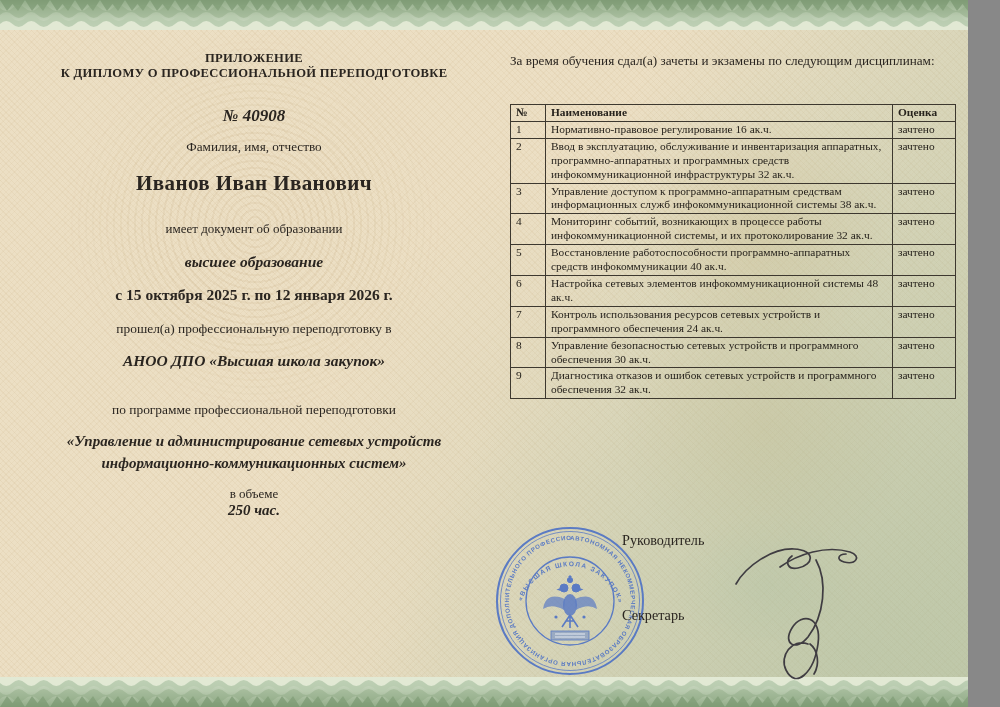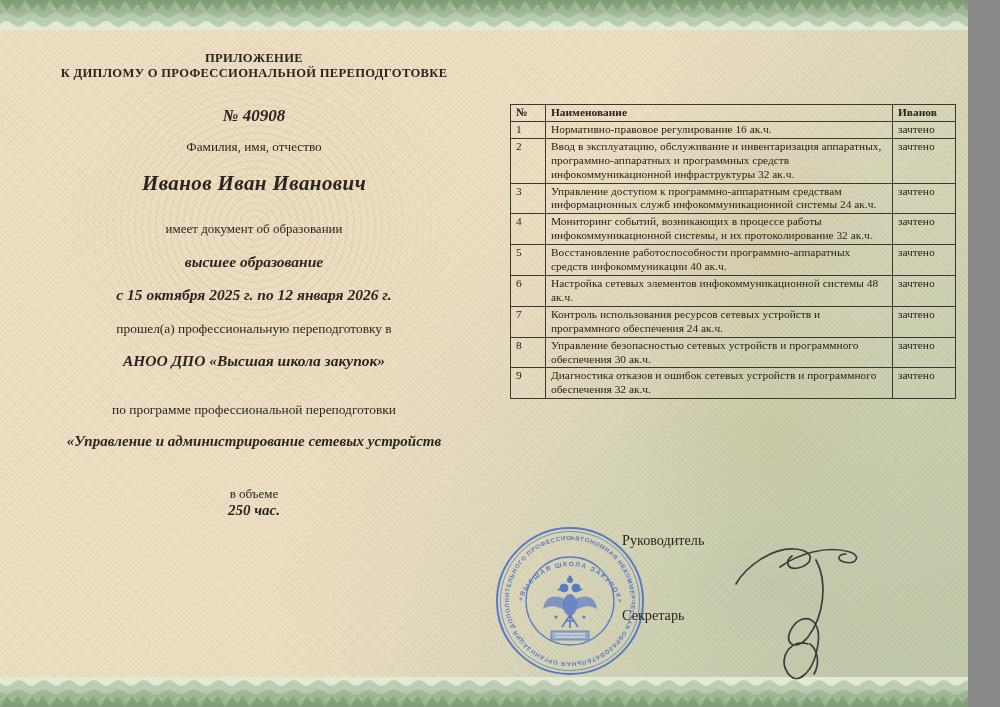--- a/index.html
+++ b/index.html
@@ -43,24 +43,24 @@
   .border-strip{position:absolute;left:0;width:1000px;height:30px;display:block;}
   .border-top{top:0;}
   .border-bottom{bottom:0;}
 
   
   .left-col{position:absolute;left:38px;top:0;width:432px;text-align:center;}
   .left-col p{position:absolute;left:0;width:432px;margin:0;}
   .doc-title{top:51px;font-size:12.6px;font-weight:bold;letter-spacing:.3px;line-height:1.18;}
   .doc-number{top:106px;font-size:17px;font-weight:bold;font-style:italic;}
   .fio-label{top:139px;font-size:13.2px;}
-  .fio{top:171px;font-size:21px;font-weight:bold;font-style:italic;letter-spacing:.4px;}
+  .fio{top:171px;font-size:21px;font-weight:bold;letter-spacing:.4px;}
   .has-doc{top:221px;font-size:13px;}
   .education{top:253px;font-size:15.5px;font-weight:bold;font-style:italic;}
-  .dates{top:286px;font-size:15.5px;font-weight:bold;font-style:italic;}
+  .dates{top:286px;font-size:15.5px;font-weight:bold;}
   .passed{top:321px;font-size:13.4px;}
   .org{top:352px;font-size:15.5px;font-weight:bold;font-style:italic;}
   .program-label{top:402px;font-size:13.4px;}
   .program{top:431px;font-size:15px;font-weight:bold;font-style:italic;line-height:1.45;}
   .volume-label{top:486px;font-size:13px;}
   .volume{top:502px;font-size:15px;font-weight:bold;font-style:italic;}
 
   
   .intro{
     position:absolute;left:510px;top:51px;width:446px;margin:0;
@@ -125,48 +125,50 @@
     <p class="fio-label">Фамилия, имя, отчество</p>
     <p class="fio">Иванов Иван Иванович</p>
     <p class="has-doc">имеет документ об образовании</p>
     <p class="education">высшее образование</p>
     <p class="dates">с 15 октября 2025 г. по 12 января 2026 г.</p>
     <p class="passed">прошел(а) профессиональную переподготовку в</p>
     <p class="org">АНОО ДПО «Высшая школа закупок»</p>
     <p class="program-label">по программе профессиональной переподготовки</p>
     <p class="program">
       <span>«Управление и администрирование сетевых устройств</span><br>
+      <span>информационно-коммуникационных систем»</span>
     </p>
     <p class="volume-label">в объеме</p>
     <p class="volume">250 час.</p>
   </div>
 
+  <p class="intro">За время обучения сдал(а) зачеты и экзамены по следующим дисциплинам:</p>
 
   <table class="disciplines">
     <thead>
       <tr>
         <th class="col-num">№</th>
         <th>Наименование</th>
-        <th class="col-grade">Иванов</th>
+        <th class="col-grade">Оценка</th>
       </tr>
     </thead>
     <tbody>
         <tr>
           <td class="col-num">1</td>
           <td>Нормативно-правовое регулирование 16 ак.ч.</td>
           <td class="col-grade">зачтено</td>
         </tr>
         <tr>
           <td class="col-num">2</td>
           <td>Ввод в эксплуатацию, обслуживание и инвентаризация аппаратных, программно-аппаратных и программных средств инфокоммуникационной инфраструктуры 32 ак.ч.</td>
           <td class="col-grade">зачтено</td>
         </tr>
         <tr>
           <td class="col-num">3</td>
-          <td>Управление доступом к программно-аппаратным средствам информационных служб инфокоммуникационной системы 24 ак.ч.</td>
+          <td>Управление доступом к программно-аппаратным средствам информационных служб инфокоммуникационной системы 38 ак.ч.</td>
           <td class="col-grade">зачтено</td>
         </tr>
         <tr>
           <td class="col-num">4</td>
           <td>Мониторинг событий, возникающих в процессе работы инфокоммуникационной системы, и их протоколирование 32 ак.ч.</td>
           <td class="col-grade">зачтено</td>
         </tr>
         <tr>
           <td class="col-num">5</td>
           <td>Восстановление работоспособности программно-аппаратных средств инфокоммуникации 40 ак.ч.</td>

